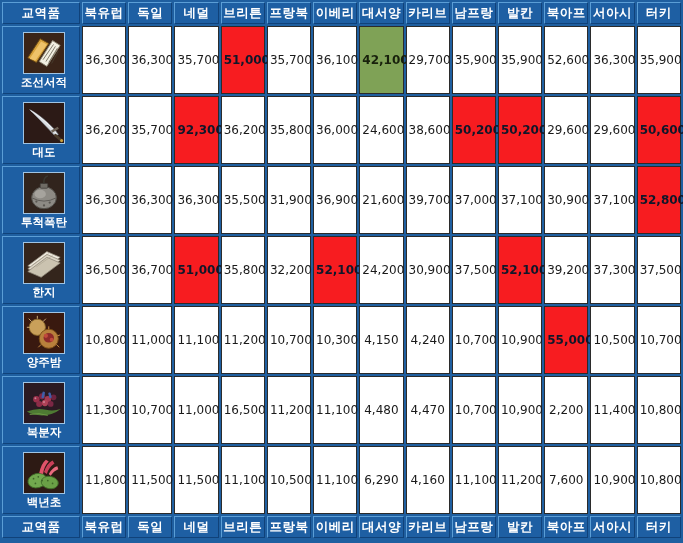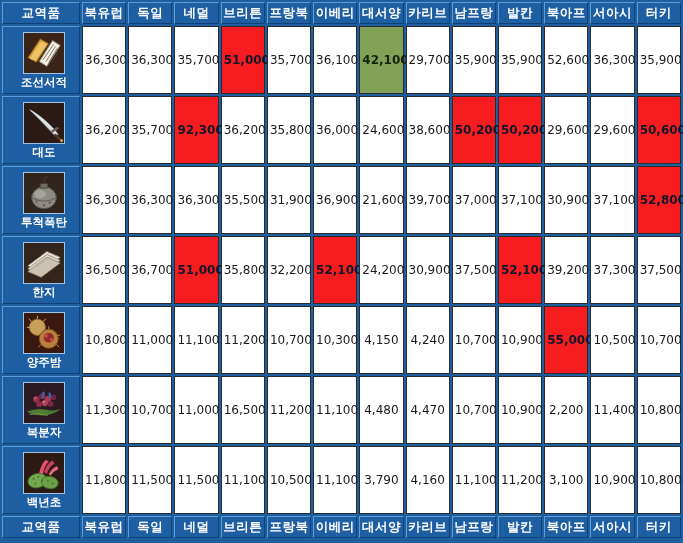--- a/index.html
+++ b/index.html
@@ -358,25 +358,25 @@
               </svg>
             </span>
             <span class="item-label">백년초</span>
           </td>
           <td class="val">11,800</td>
           <td class="val">11,500</td>
           <td class="val">11,500</td>
           <td class="val">11,100</td>
           <td class="val">10,500</td>
           <td class="val">11,100</td>
-          <td class="val">3,790</td>
+          <td class="val">6,290</td>
           <td class="val">4,160</td>
           <td class="val">11,100</td>
           <td class="val">11,200</td>
-          <td class="val">3,100</td>
+          <td class="val">7,600</td>
           <td class="val">10,900</td>
           <td class="val">10,800</td>
         </tr>
       </tbody>
     <tfoot>
       <tr>
         <th class="hdr corner">교역품</th>
       <th class="hdr">북유럽</th>
           <th class="hdr">독일</th>
           <th class="hdr">네덜</th>

